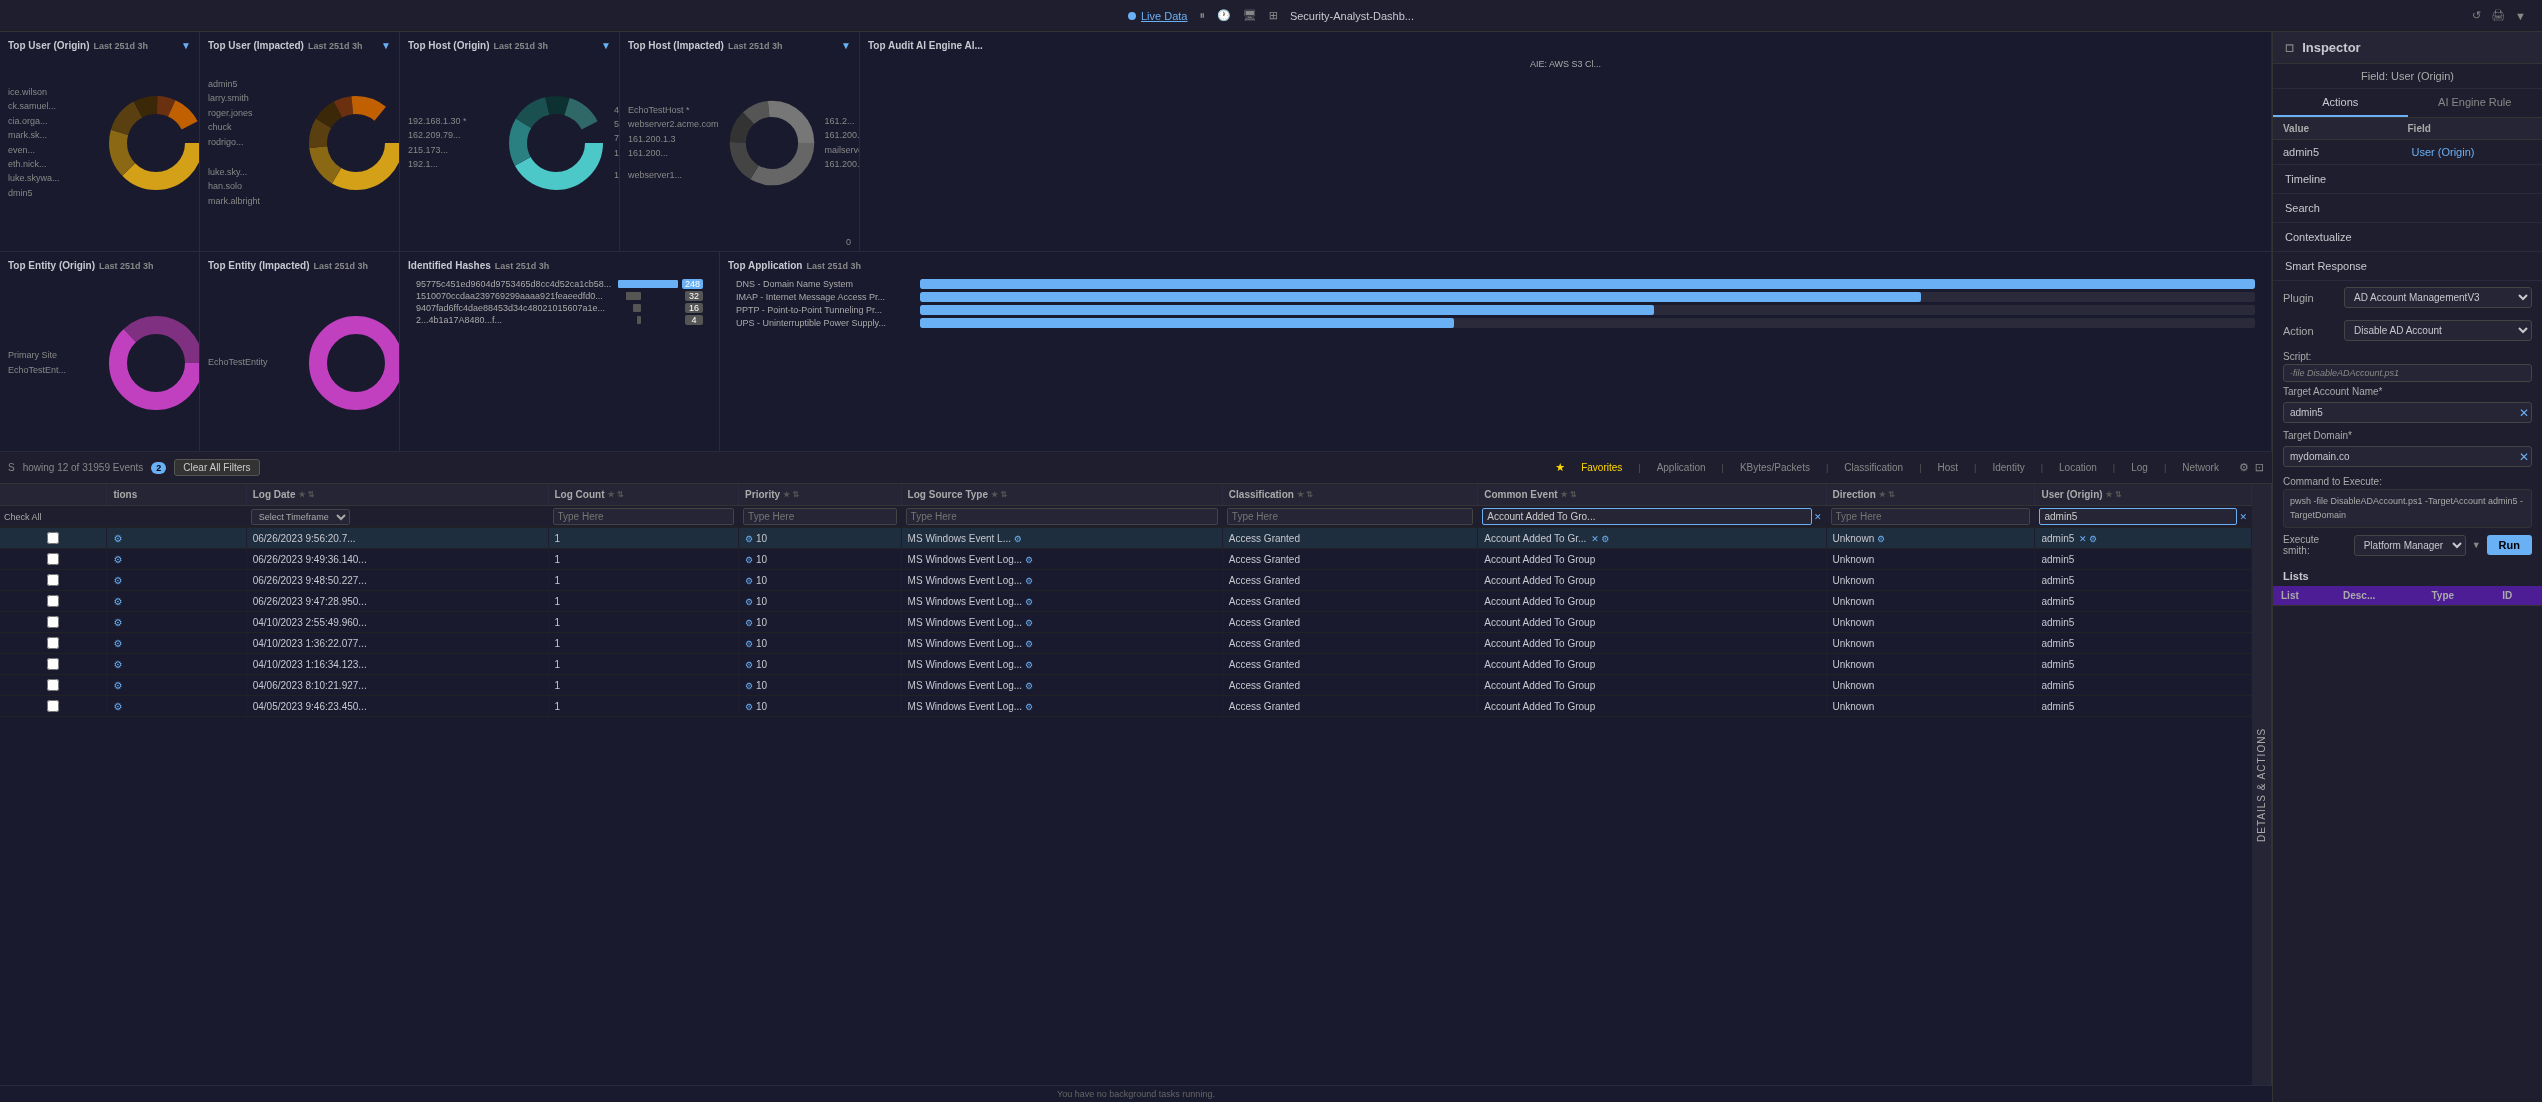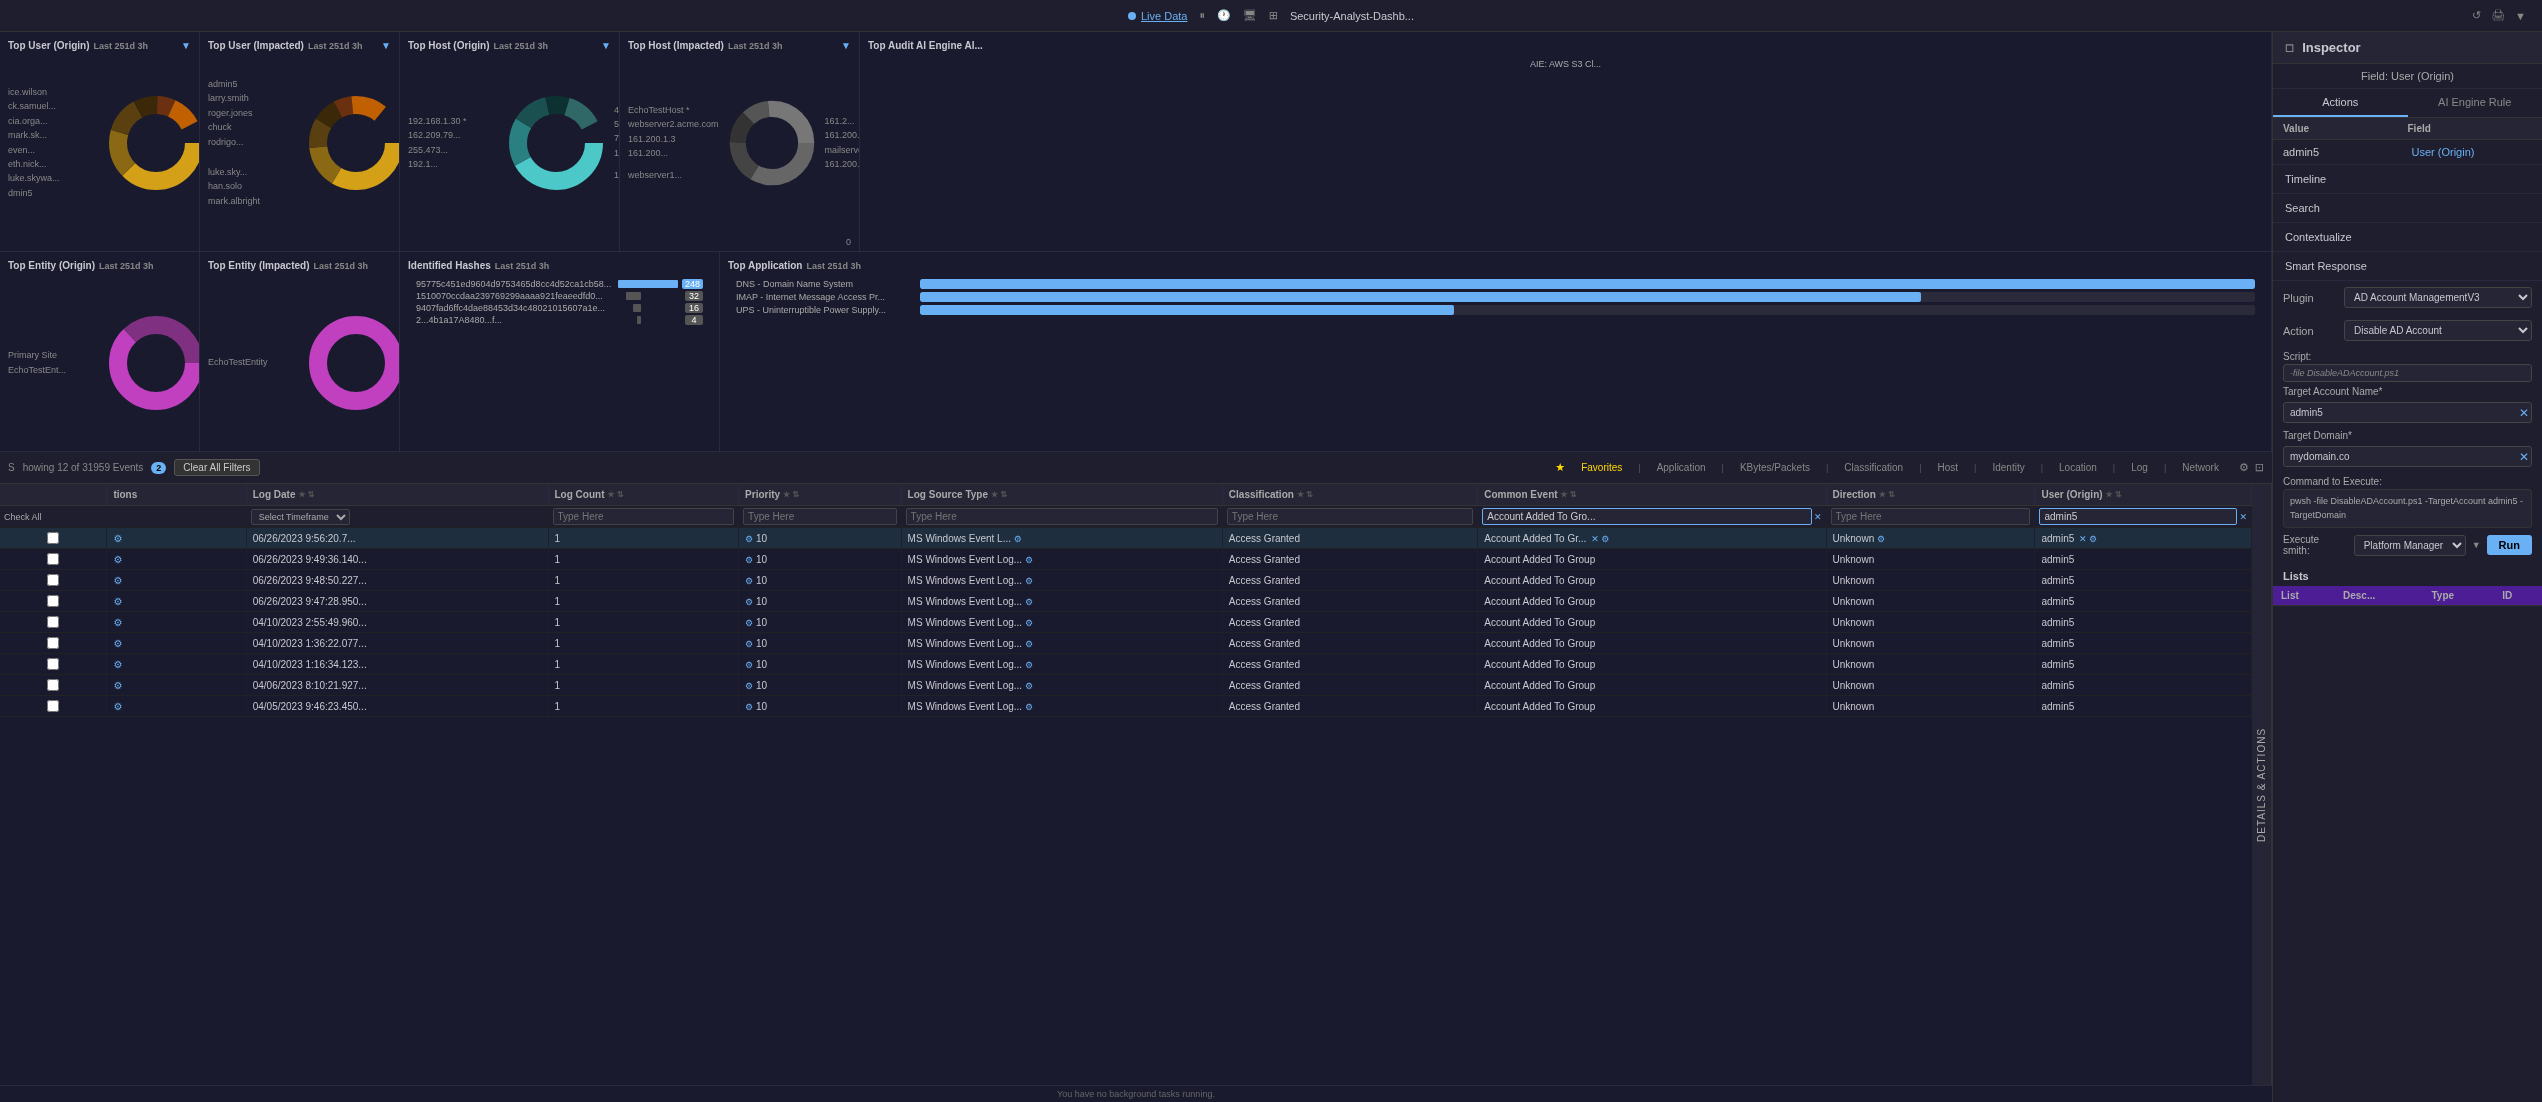--- a/index.html
+++ b/index.html
@@ -808,21 +808,21 @@
       <div class="chart-panel" style="flex:0 0 220px;">
         <div class="chart-panel-title">
           <span>Top Host (Origin)</span>
           <span class="chart-subtitle">Last 251d 3h</span>
           <span class="filter-icon">▼</span>
         </div>
         <div class="donut-container">
           <div class="donut-labels">
             <div style="color:#888;">192.168.1.30 *</div>
             <div style="color:#888;">162.209.79...</div>
-            <div style="color:#888;">255.473...</div>
+            <div style="color:#888;">215.173...</div>
             <div style="color:#888;">192.1...</div>
           </div>
           <svg class="donut-svg" width="100" height="100" viewBox="0 0 100 100">
             <circle cx="50" cy="50" r="38" fill="none" stroke="#4dc8c8" stroke-width="18" stroke-dasharray="100 140" stroke-dashoffset="0"></circle>
             <circle cx="50" cy="50" r="38" fill="none" stroke="#2a8080" stroke-width="18" stroke-dasharray="40 200" stroke-dashoffset="-100"></circle>
             <circle cx="50" cy="50" r="38" fill="none" stroke="#1a5050" stroke-width="18" stroke-dasharray="30 210" stroke-dashoffset="-140"></circle>
             <circle cx="50" cy="50" r="38" fill="none" stroke="#0d3030" stroke-width="18" stroke-dasharray="20 220" stroke-dashoffset="-170"></circle>
             <circle cx="50" cy="50" r="38" fill="none" stroke="#306868" stroke-width="18" stroke-dasharray="30 210" stroke-dashoffset="-190"></circle>
             <circle cx="50" cy="50" r="22" fill="#1a1a2e"></circle>
           </svg>
@@ -975,20 +975,26 @@
           <div class="bar-row">
             <div class="bar-label">DNS - Domain Name System</div>
             <div class="bar-track">
               <div class="bar-fill" style="width:100%;"></div>
             </div>
           </div>
           <div class="bar-row">
             <div class="bar-label">IMAP - Internet Message Access Pr...</div>
             <div class="bar-track">
               <div class="bar-fill" style="width:75%;"></div>
+            </div>
+          </div>
+          <div class="bar-row">
+            <div class="bar-label">PPTP - Point-to-Point Tunneling Pr...</div>
+            <div class="bar-track">
+              <div class="bar-fill" style="width:55%;"></div>
             </div>
           </div>
           <div class="bar-row">
             <div class="bar-label">UPS - Uninterruptible Power Supply...</div>
             <div class="bar-track">
               <div class="bar-fill" style="width:40%;"></div>
             </div>
           </div>
         </div>
       </div>

